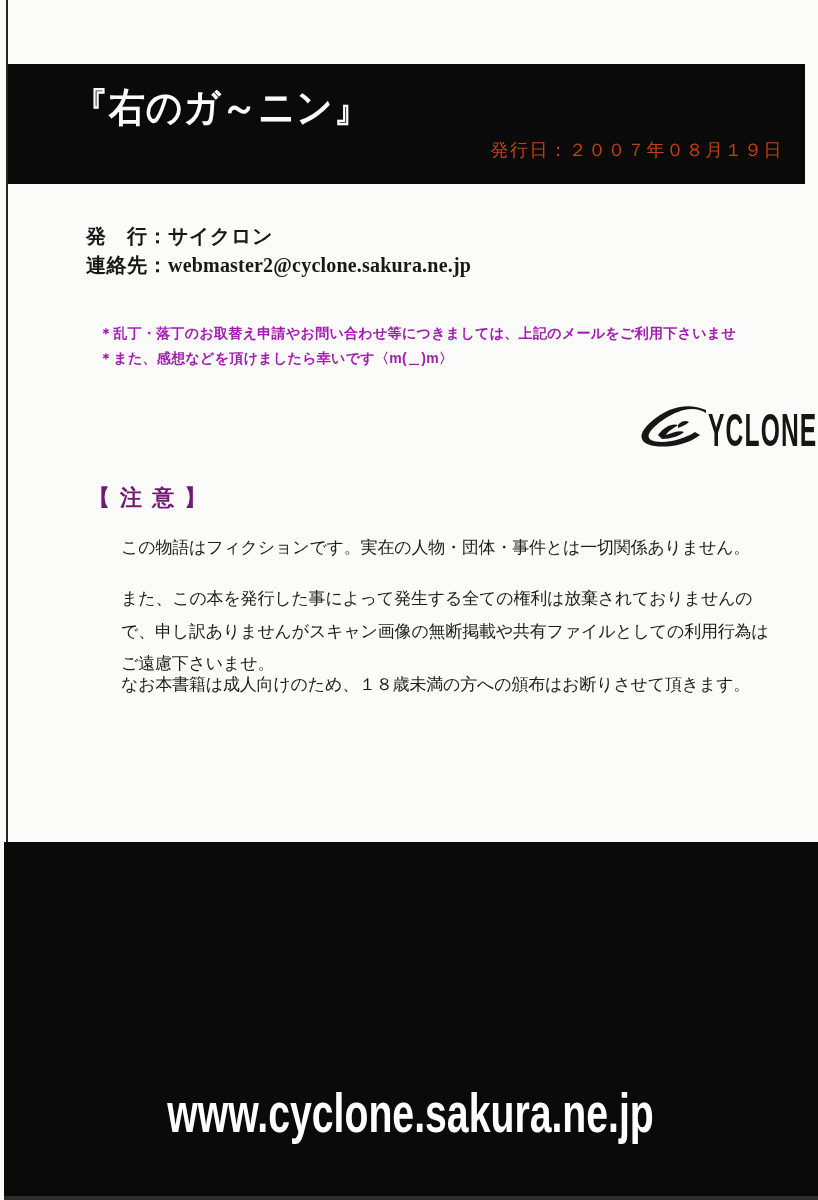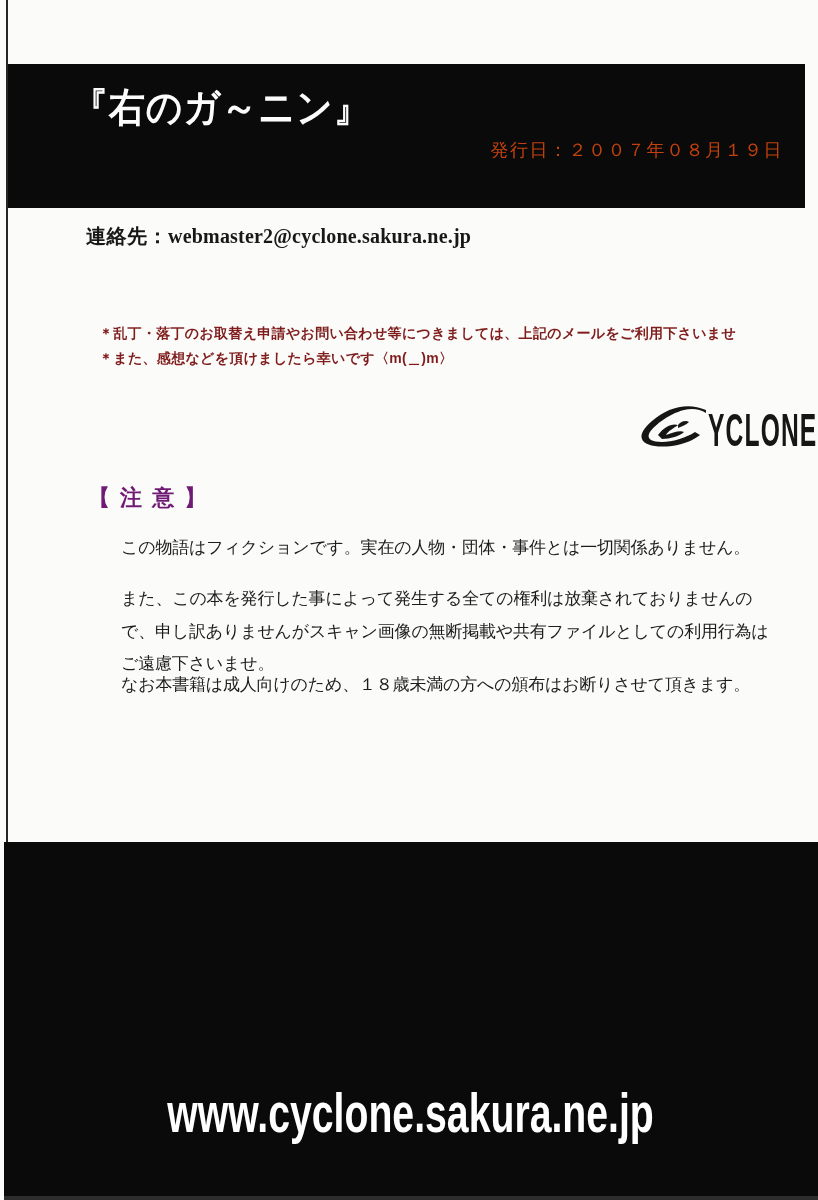--- a/index.html
+++ b/index.html
@@ -6,38 +6,38 @@
   .page {
     position:relative; width:818px; height:1200px;
     background:#fbfbf9; overflow:hidden;
     font-family:"Liberation Sans", sans-serif;
     box-shadow:0 0 6px rgba(0,0,0,.25);
   }
   
   .edge-line { position:absolute; left:6px; top:0; width:2px; height:843px; background:#262626; }
 
   
-  .header-band { position:absolute; left:8px; top:64px; width:797px; height:144px; background:#0a0a0a; }
+  .header-band { position:absolute; left:8px; top:64px; width:797px; height:120px; background:#0a0a0a; }
   .book-title {
     position:absolute; left:64px; top:16px; margin:0;
     color:#fcfcfc; font-family:"Liberation Serif", serif;
     font-size:40px; font-weight:600; letter-spacing:1px;
     transform:scaleX(0.9); transform-origin:left top; white-space:nowrap;
   }
   .issue-date {
     position:absolute; right:22px; top:74px;
     color:#c2410c; font-size:18px; font-weight:500; letter-spacing:1.5px; white-space:nowrap;
   }
 
   
   .colophon { position:absolute; left:86px; top:222px; color:#181818; }
   .colophon-line { font-size:20px; font-weight:600; line-height:29px; letter-spacing:0.5px; white-space:nowrap; }
   .email { font-family:"Liberation Serif", serif; font-weight:600; letter-spacing:0.2px; }
 
-  .notes { position:absolute; left:99px; top:321px; color:#7f1d1d; }
+  .notes { position:absolute; left:99px; top:321px; color:#a21caf; }
   .note-line { font-size:14px; font-weight:600; line-height:25px; letter-spacing:0.3px; white-space:nowrap; }
 
   
   .logo { position:absolute; left:634px; top:401px; width:158px; height:58px; display:flex; align-items:center; }
   .logo svg { display:block; }
   .logo-text {
     display:inline-block; color:#161616;
     font-size:44px; font-weight:700; line-height:1;
     letter-spacing:2px; white-space:nowrap;
     transform:scale(0.56,1.05); transform-origin:left center;
@@ -69,20 +69,21 @@
 <div class="page">
 
   <div class="edge-line"></div>
 
   <header class="header-band">
     <h1 class="book-title">『右のガ～ニン』</h1>
     <div class="issue-date">発行日：２００７年０８月１９日</div>
   </header>
 
   <section class="colophon">
+    <div class="colophon-line">発　行：サイクロン</div>
     <div class="colophon-line"><span>連絡先：</span><span class="email">webmaster2@cyclone.sakura.ne.jp</span></div>
   </section>
 
   <section class="notes">
     <div class="note-line">＊乱丁・落丁のお取替え申請やお問い合わせ等につきましては、上記のメールをご利用下さいませ</div>
     <div class="note-line">＊また、感想などを頂けましたら幸いです〈m(＿)m〉</div>
   </section>
 
   <div class="logo">
     <span>

